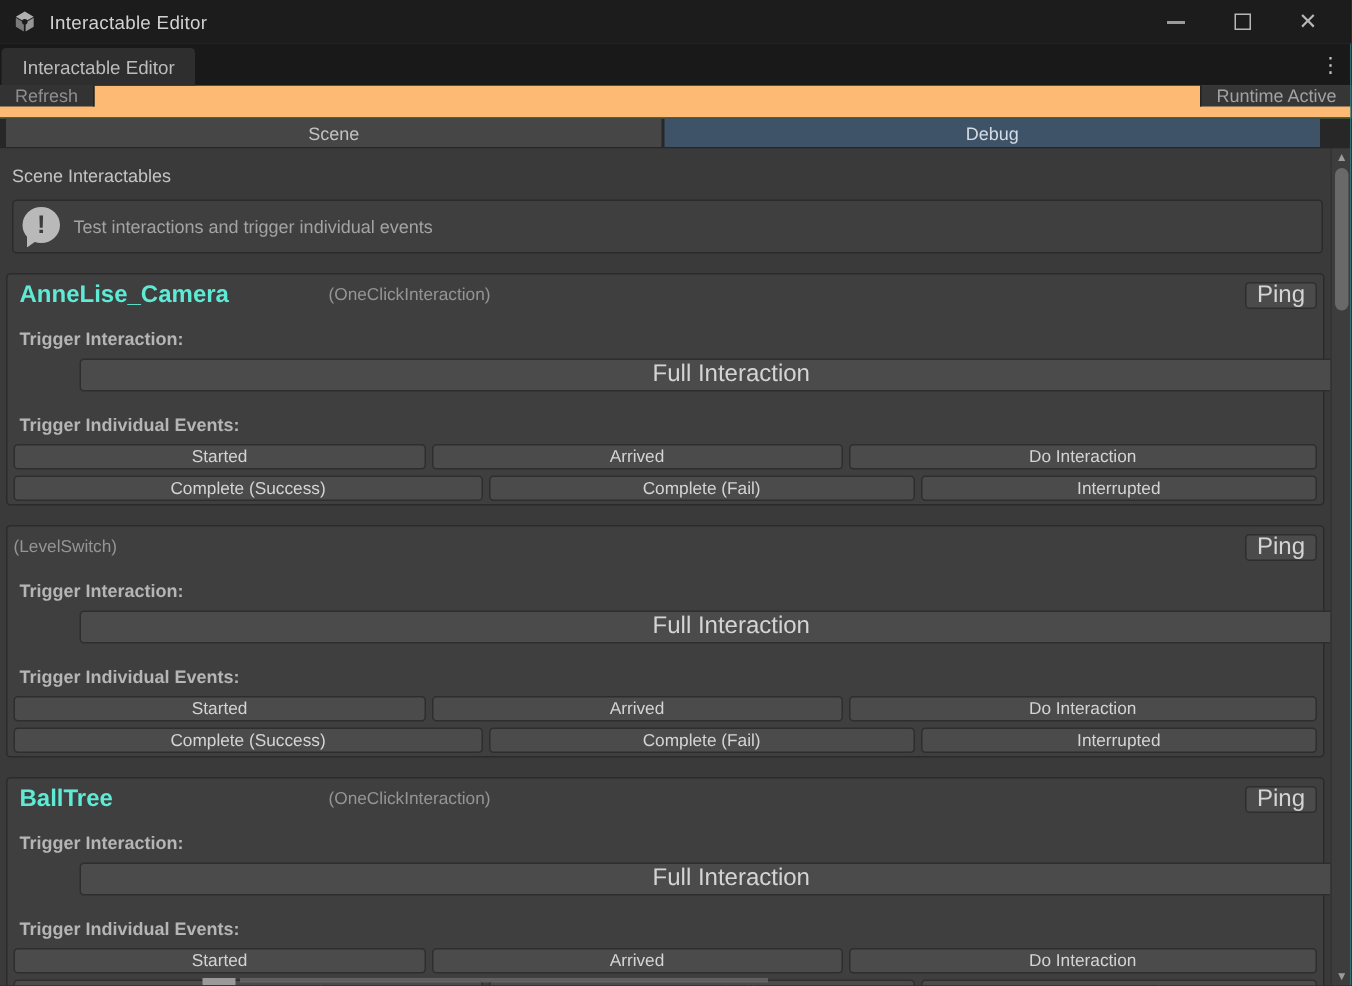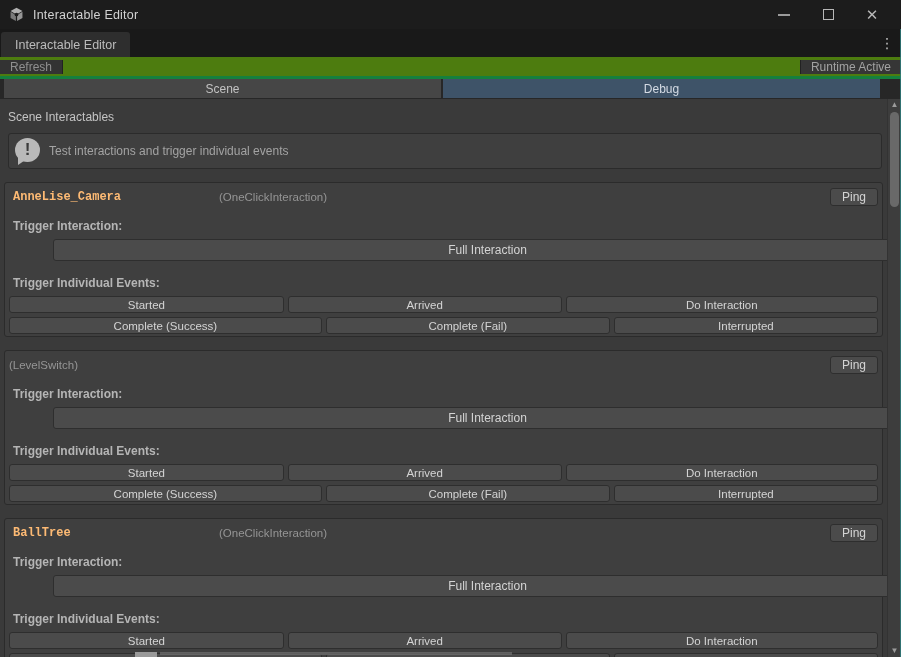--- a/index.html
+++ b/index.html
@@ -22,21 +22,21 @@
   .mini-glyph { width:12px; height:0; border-top:2px solid #9a9a9a; display:inline-block; }
   .close-glyph { font-size:15px; line-height:1; }
   
   .tabbar { height:28px; background:#191919; display:flex; align-items:flex-end; position:relative; }
   .tab {
     height:25px; background:#2e2e2e; padding:0 14px; display:flex; align-items:center;
     font-size:12.5px; color:#bcbcbc; border-radius:3px 3px 0 0; margin-left:1px;
   }
   .tab-menu { position:absolute; right:6px; top:6px; color:#c2c2c2; font-size:14px; width:16px; text-align:center; letter-spacing:0; }
   
-  .toolbar { height:22px; background:#4d7c0f; display:flex; align-items:center; border-bottom:3px solid #15803d; }
+  .toolbar { height:22px; background:#fdba74; display:flex; align-items:flex-start; border-bottom:1px solid #15803d; }
   .tool-btn {
     background:#333333; border:none; border-right:1px solid #222; color:#8f8f8f;
     font-size:12px; padding:0 10px; font-family:inherit; display:flex; align-items:center;
   }
   .tool-spacer { flex:1; }
   .tool-btn.right { border-right:none; border-left:1px solid #222; background:#363636; color:#a2a2a2; }
   
   .segmented { height:20px; background:#272727; display:flex; gap:2px; padding:0 21px 1px 4px; }
   .seg-btn {
     flex:1; border:none; font-family:inherit; font-size:12px; color:#c2c2c2;
@@ -60,25 +60,25 @@
     position:absolute; left:3px; bottom:-1px; width:8px; height:8px; background:#b9b9b9;
     clip-path:polygon(0 100%, 0 0, 100% 30%);
   }
   .help-text { font-size:12px; color:#a3a3a3; }
   
   .section {
     position:relative; margin:13px 4px 0 4px; height:155px;
     background:#3f3f3f; border:1px solid #2b2b2b; border-radius:3px; padding:5px 4px 8px 4px;
   }
   .sec-header { position:relative; height:18px; display:flex; align-items:center; }
-  .sec-name { font-size:12px; font-weight:bold; color:#fdba74; margin-left:4px; width:206px;font-family:Liberation Mono, monospace; }
+  .sec-name { font-size:16px; font-weight:bold; color:#5eead4; margin-left:4px; width:206px; }
   .sec-type { font-size:11.5px; color:#959595; }
   .btn {
     background:#4b4b4b; border:1px solid #2e2e2e; border-radius:3px; color:#d4d4d4;
-    font-family:inherit; font-size:12px; display:flex; align-items:center; justify-content:center;
+    font-family:inherit; font-size:16px; display:flex; align-items:center; justify-content:center;
   }
   .ping-btn { position:absolute; right:0; top:0; width:48px; height:18px; }
   .lbl { font-size:12px; font-weight:bold; color:#b5b5b5; margin-left:4px; }
   .lbl.ti { margin-top:13px; }
   .lbl.te { margin-top:15px; }
   .full-btn { margin-top:6px; width:100%; height:22px;margin-left:44px; }
   .btn-row { display:flex; gap:4px; margin-top:6px; }
   .btn-row.r2 { margin-top:4px; }
   .btn-row .btn { height:17px; font-size:11.5px; }
   .f275{flex:275;} .f274{flex:274;} .f313{flex:313;}

